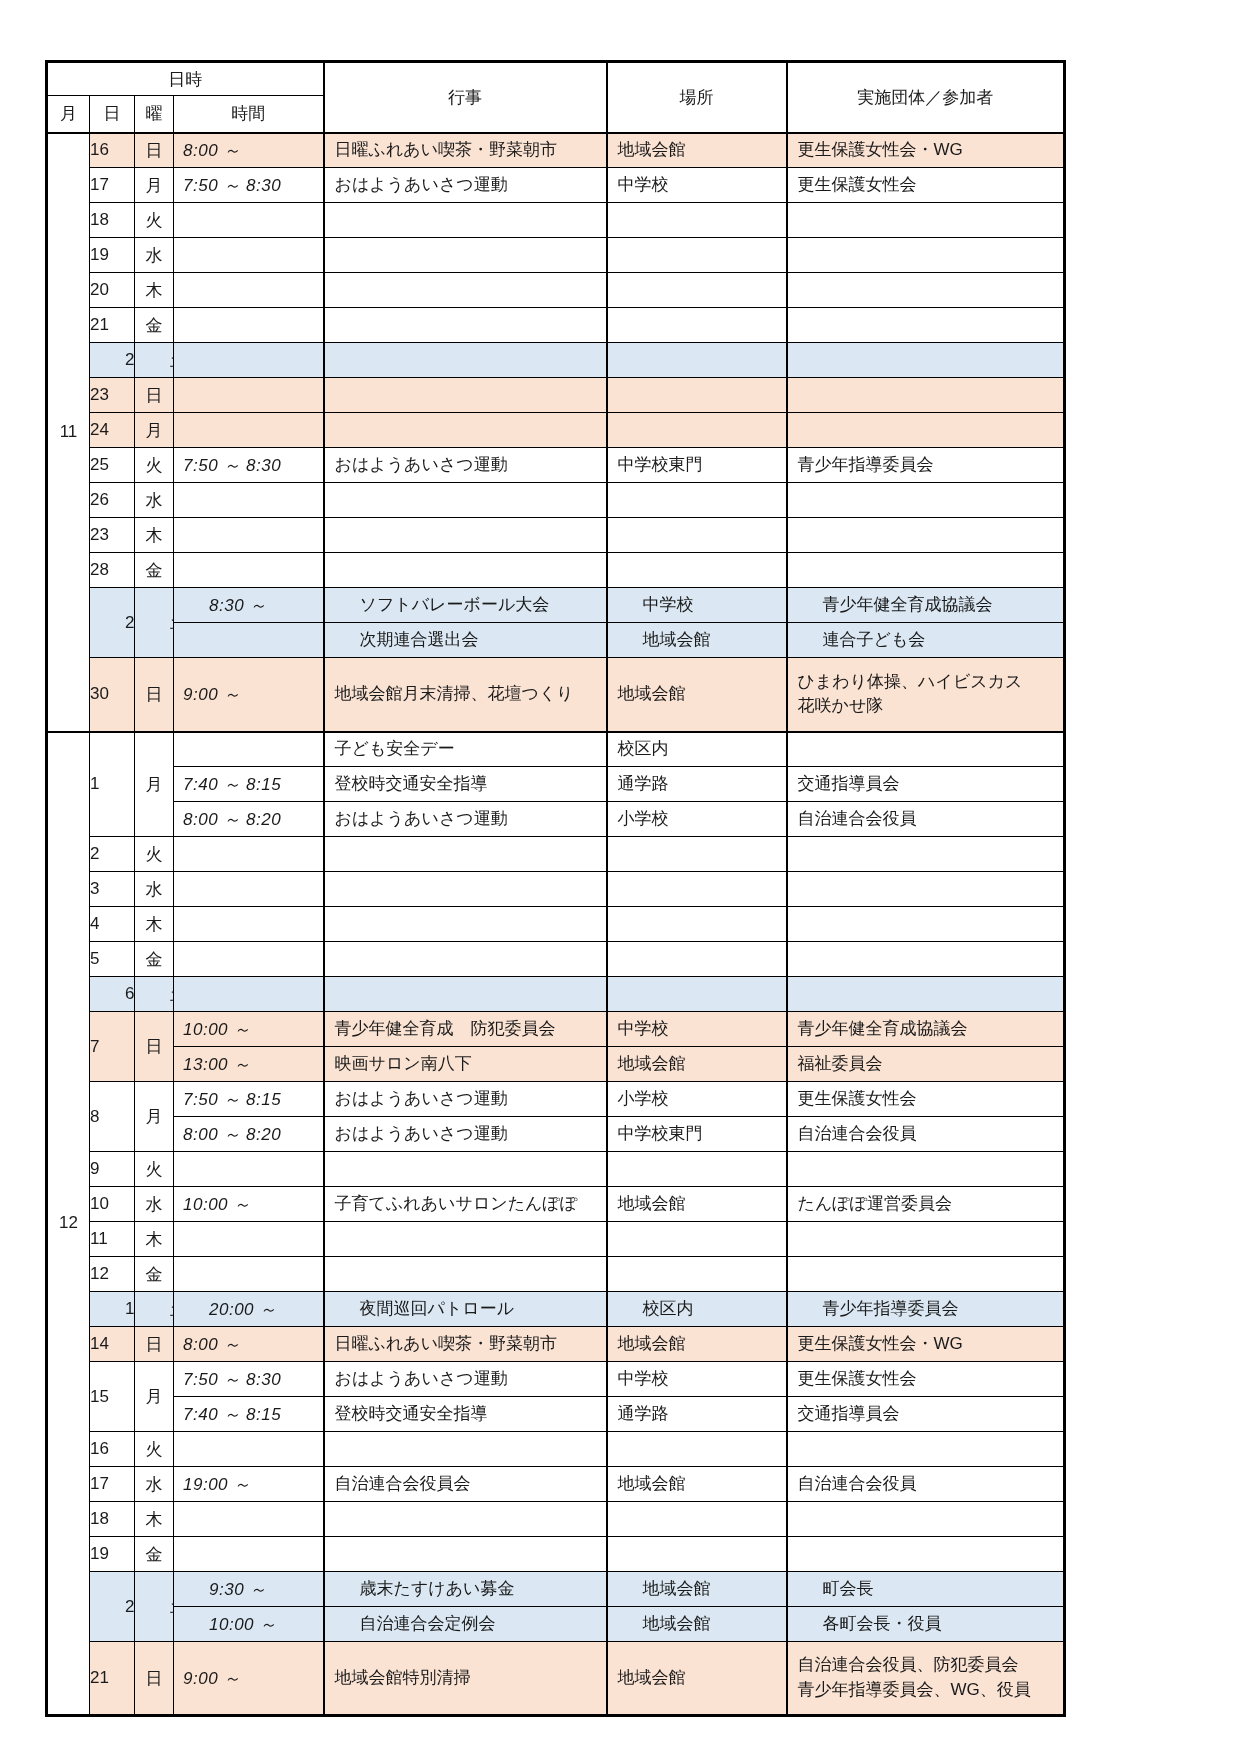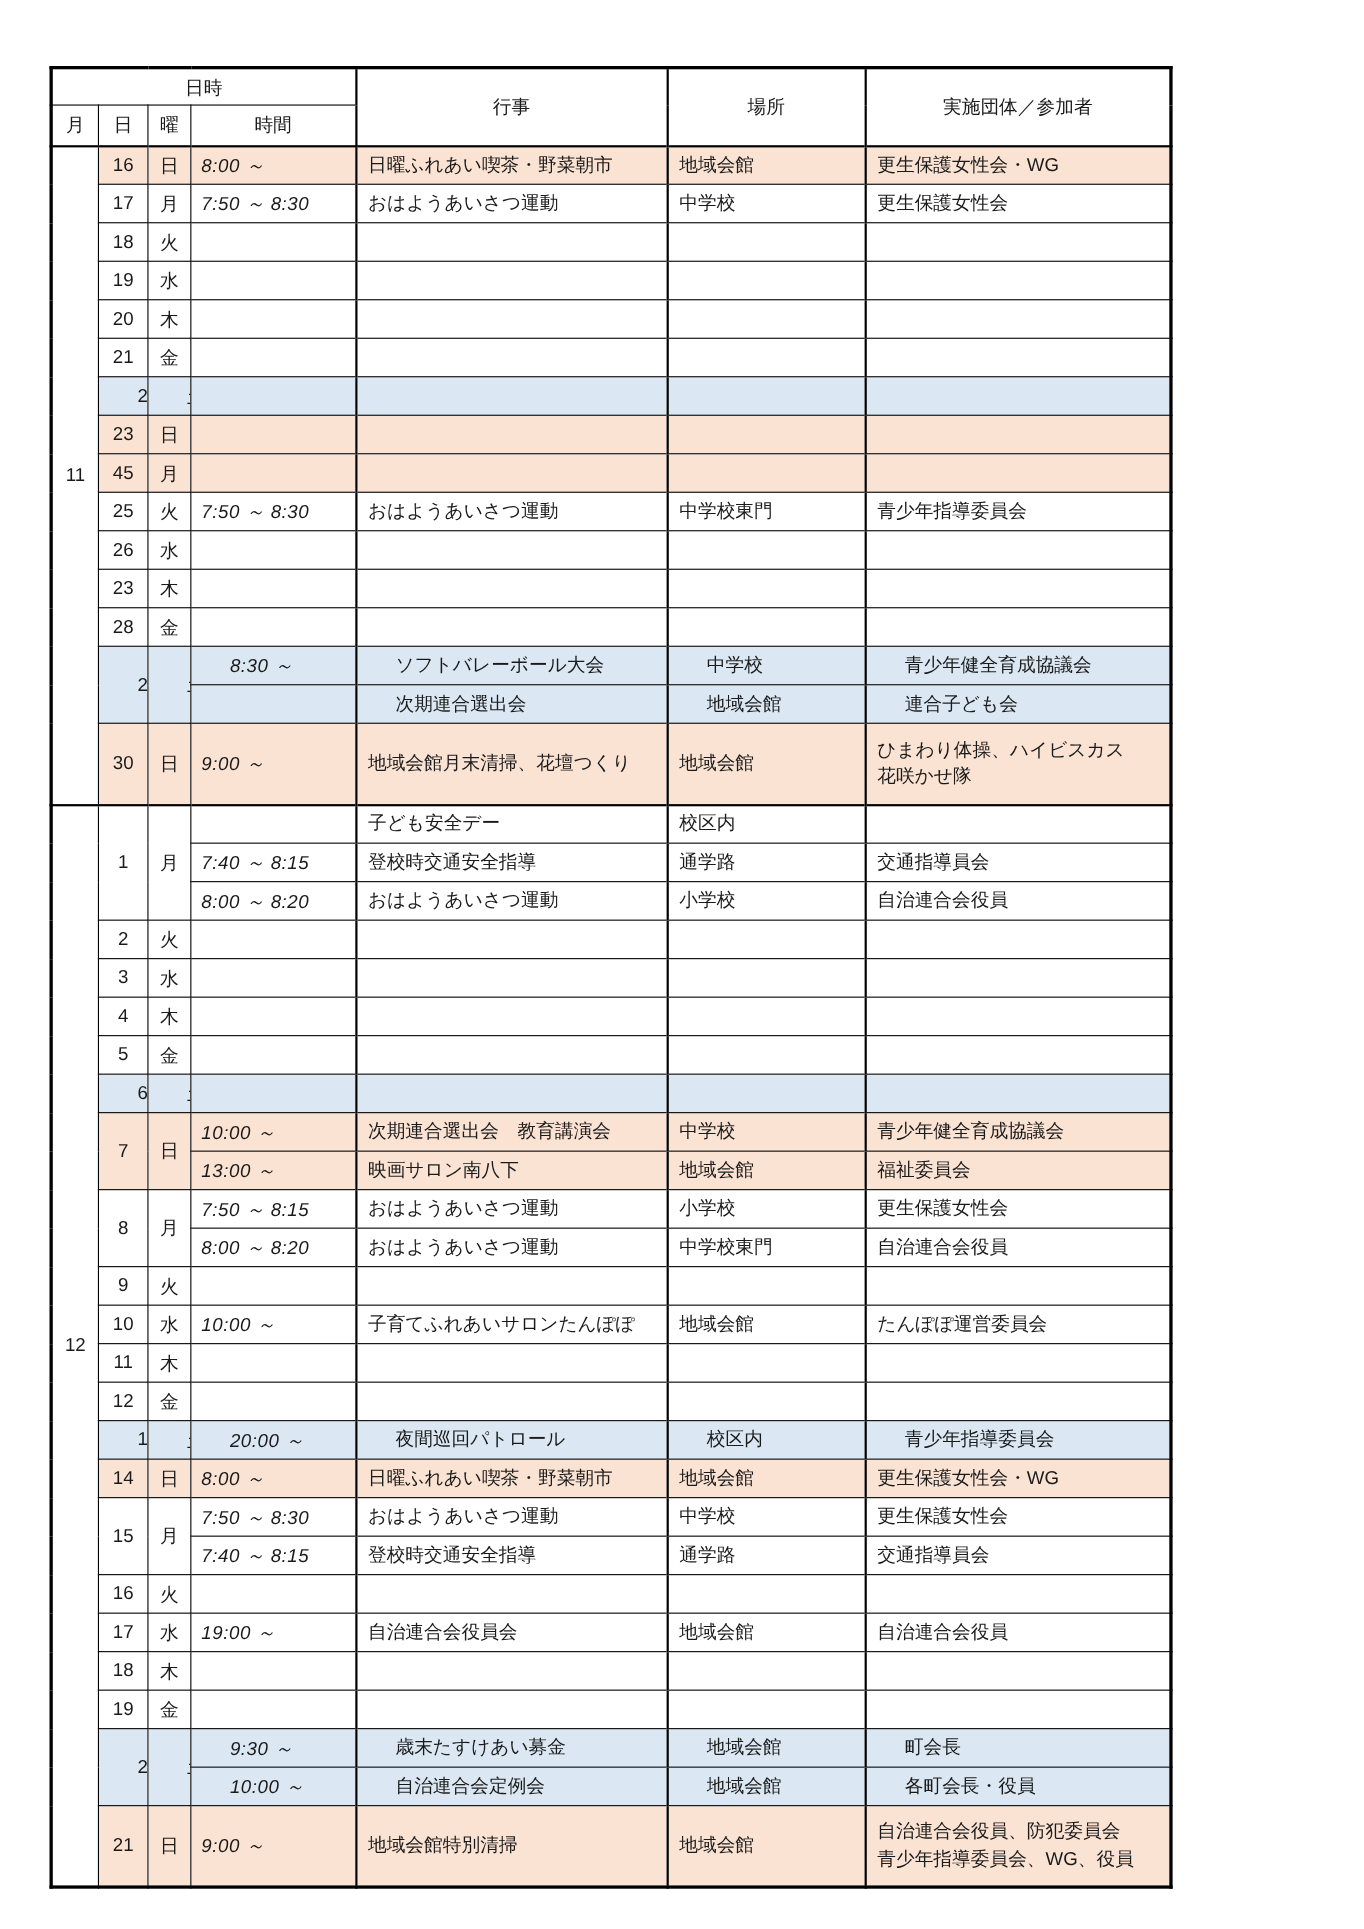--- a/index.html
+++ b/index.html
@@ -30,21 +30,21 @@
   }
   thead th{text-align:center;font-size:17px;}
   thead tr.hr1{height:34px;margin-top:15px;}
   thead tr.hr2{height:37px;}
   thead tr.hr2 th{border-bottom:2.5px solid #000;}
   th.grp-right,td.b-r{border-right:2.5px solid #000;}
   tbody tr{height:35px;}
   tbody tr.tall{height:74px;}
   tbody tr.month-start td{border-top:2.5px solid #000;}
   td.month-cell{text-align:center;font-size:17px;background:#fff;}
-  td.day-cell{text-align:center;}
+  td.day-cell{}
   td.weekday-cell{text-align:center;}
   td.time-cell{text-align:left;padding-left:9px;letter-spacing:0.5px;font-style:italic;}
   td.event-cell,td.place-cell,td.org-cell{
     text-align:left;padding-left:10px;padding-right:4px;
     white-space:pre-line;line-height:1.45;
   }
   td.hl-sun{background:var(--sun,#fbe3d4);}
   td.hl-sat{background:var(--sat,#dbe8f3);padding-left:35px;}
 </style>
 </head>
@@ -135,21 +135,21 @@
         </tr>
         <tr>
           <td class="day-cell hl-sun">23</td>
           <td class="weekday-cell hl-sun">日</td>
           <td class="time-cell b-r hl-sun"></td>
           <td class="event-cell b-r hl-sun"></td>
           <td class="place-cell b-r hl-sun"></td>
           <td class="org-cell hl-sun"></td>
         </tr>
         <tr>
-          <td class="day-cell hl-sun">45</td>
+          <td class="day-cell hl-sun">24</td>
           <td class="weekday-cell hl-sun">月</td>
           <td class="time-cell b-r hl-sun"></td>
           <td class="event-cell b-r hl-sun"></td>
           <td class="place-cell b-r hl-sun"></td>
           <td class="org-cell hl-sun"></td>
         </tr>
         <tr>
           <td class="day-cell">25</td>
           <td class="weekday-cell">火</td>
           <td class="time-cell b-r">7:50 ～ 8:30</td>
@@ -262,21 +262,21 @@
           <td class="weekday-cell hl-sat">土</td>
           <td class="time-cell b-r hl-sat"></td>
           <td class="event-cell b-r hl-sat"></td>
           <td class="place-cell b-r hl-sat"></td>
           <td class="org-cell hl-sat"></td>
         </tr>
         <tr>
           <td class="day-cell hl-sun" rowspan="2">7</td>
           <td class="weekday-cell hl-sun" rowspan="2">日</td>
           <td class="time-cell b-r hl-sun">10:00 ～</td>
-          <td class="event-cell b-r hl-sun">次期連合選出会　教育講演会</td>
+          <td class="event-cell b-r hl-sun">青少年健全育成　防犯委員会</td>
           <td class="place-cell b-r hl-sun">中学校</td>
           <td class="org-cell hl-sun">青少年健全育成協議会</td>
         </tr>
         <tr>
           <td class="time-cell b-r hl-sun">13:00 ～</td>
           <td class="event-cell b-r hl-sun">映画サロン南八下</td>
           <td class="place-cell b-r hl-sun">地域会館</td>
           <td class="org-cell hl-sun">福祉委員会</td>
         </tr>
         <tr>

